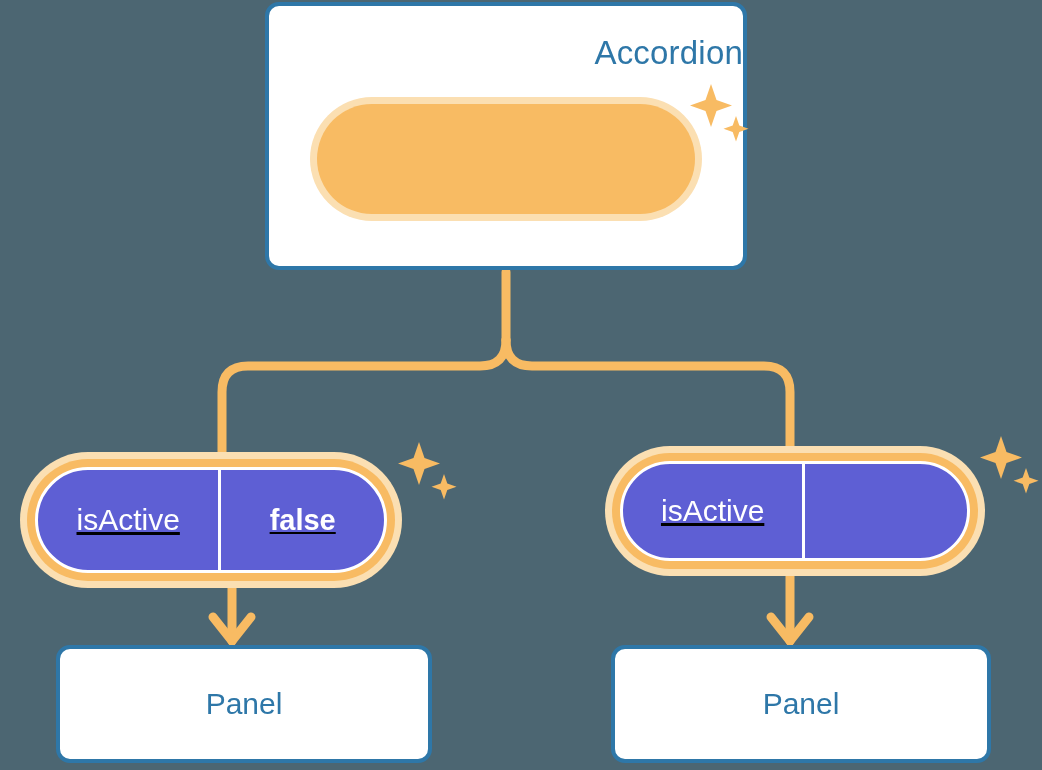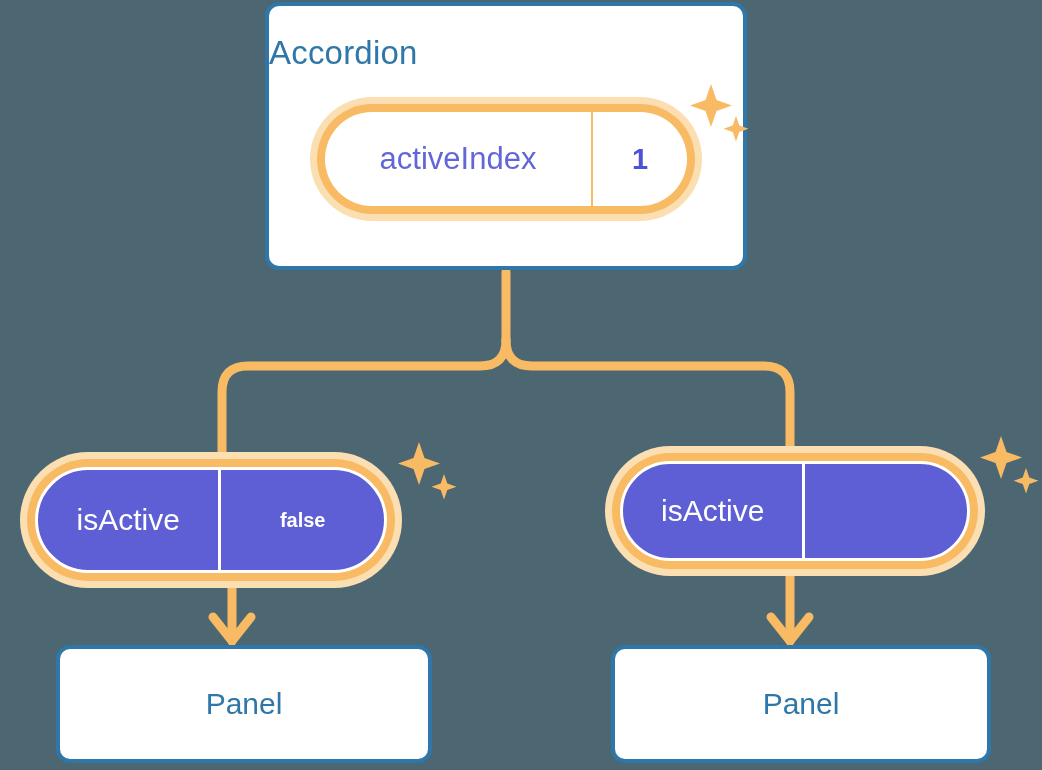--- a/index.html
+++ b/index.html
@@ -37,21 +37,21 @@
     border-radius: 14px;
     box-sizing: border-box;
   }
   #root-card {
     left: 265px;
     top: 2px;
     width: 482px;
     height: 268px;
   }
   .card-title {
-    text-align: left;
+    text-align: right;
     color: #2E77A8;
     font-size: 33px;
     letter-spacing: .2px;
     margin-top: 28px;
   }
 
   
   .panel-card {
     height: 118px;
     display: flex;
@@ -121,31 +121,32 @@
     flex: 1 1 auto;
     color: #4F52D6;
     font-size: 29px;
     font-weight: bold;
   }
 
   
   .pill-dark .pill-body {
     background: #5E5FD4;
     border: 3px solid #FFFFFF;
+    text-decoration: underline;
   }
   .pill-dark .pill-key {
     flex: 0 0 53%;
     color: #FFFFFF;
     font-size: 30px;
     border-right: 3px solid #FFFFFF;
   }
   .pill-dark .pill-val {
     flex: 1 1 auto;
     color: #FFFFFF;
-    font-size: 20px;
+    font-size: 29px;
     font-weight: bold;
   }
 
   #pill-root  { left: 310px; top: 97px;  width: 392px; height: 124px; }
   #pill-left  { left: 20px;  top: 452px; width: 382px; height: 136px; }
   #pill-right { left: 605px; top: 446px; width: 380px; height: 130px; }
 
   
   .sparkle {
     position: absolute;
@@ -184,24 +185,20 @@
     </g>
   </svg>
 
   <div class="card" id="root-card">
     <div class="card-title">Accordion</div>
   </div>
 
   <div class="pill-wrap pill-light" id="pill-root">
     <div class="pill-halo"></div>
     <div class="pill-ring"></div>
-    <div class="pill-body">
-      <div class="pill-key">activeIndex</div>
-      <div class="pill-val">1</div>
-    </div>
   </div>
 
   <svg class="sparkle" style="left:688px; top:82px;" width="62" height="66" viewBox="0 0 62 66">
     <path d="M23 2 L28.5 18 L44 23.5 L28.5 29 L23 45 L17.5 29 L2 23.5 L17.5 18 Z" fill="#F8BB63"></path>
     <path d="M48 34 L51.3 43.5 L60.5 46.8 L51.3 50 L48 59.5 L44.7 50 L35.5 46.8 L44.7 43.5 Z" fill="#F8BB63"></path>
   </svg>
 
   <div class="pill-wrap pill-dark" id="pill-left">
     <div class="pill-halo"></div>
     <div class="pill-ring"></div>

